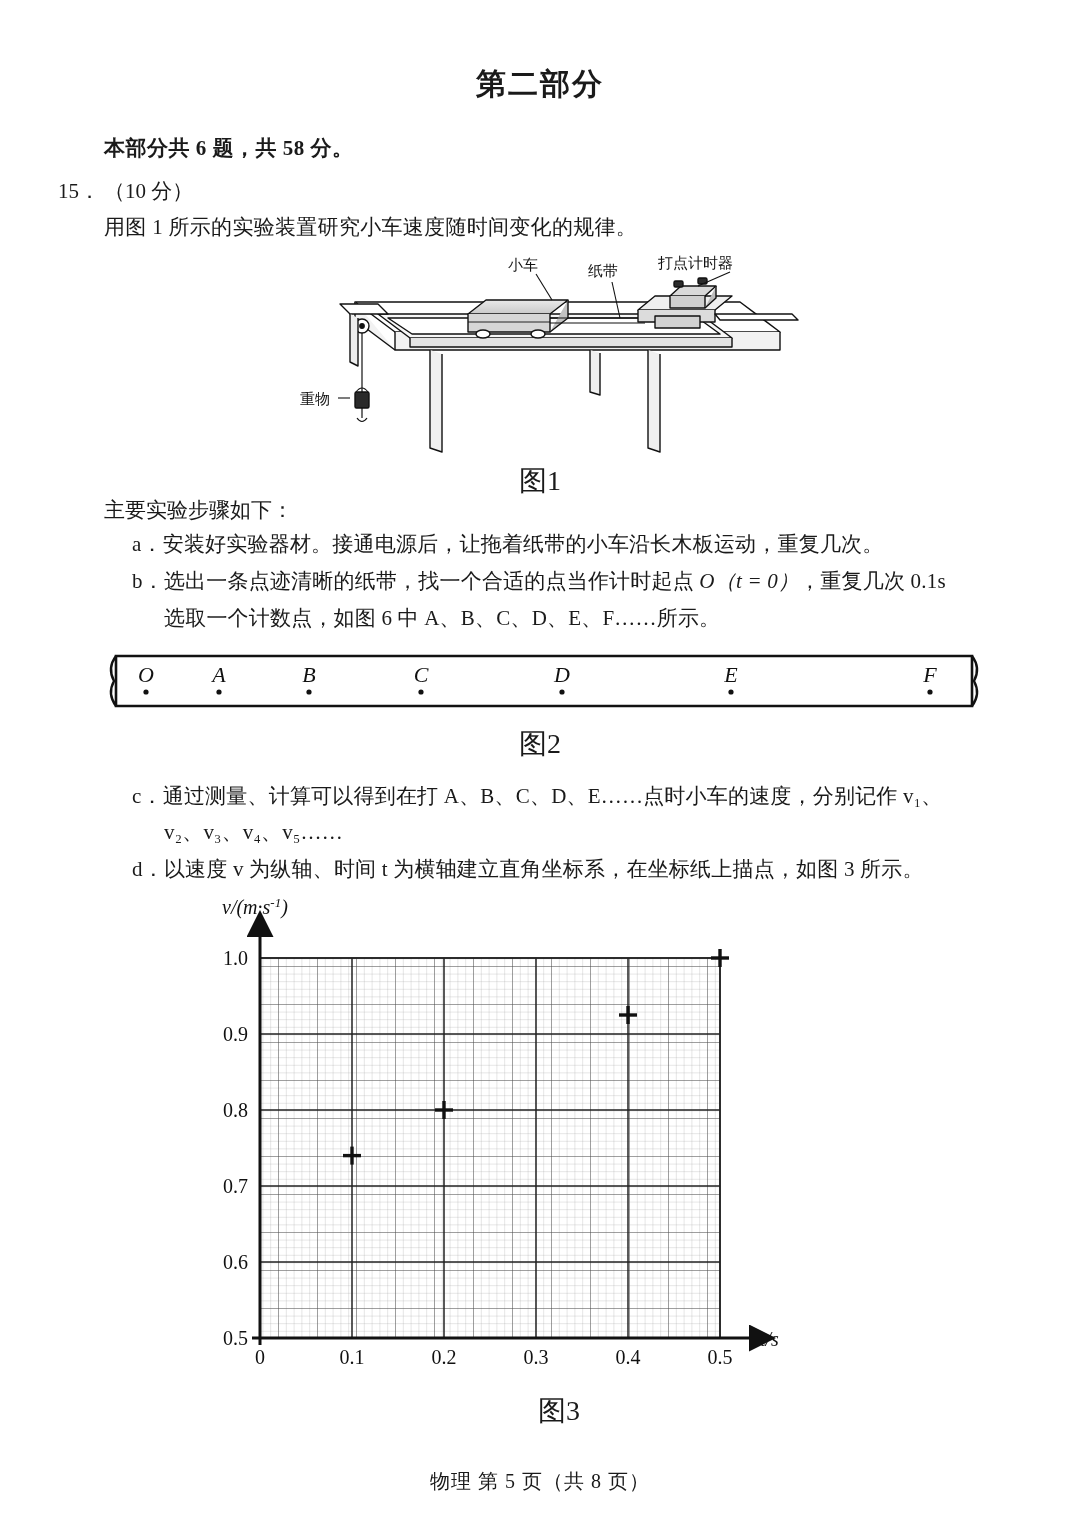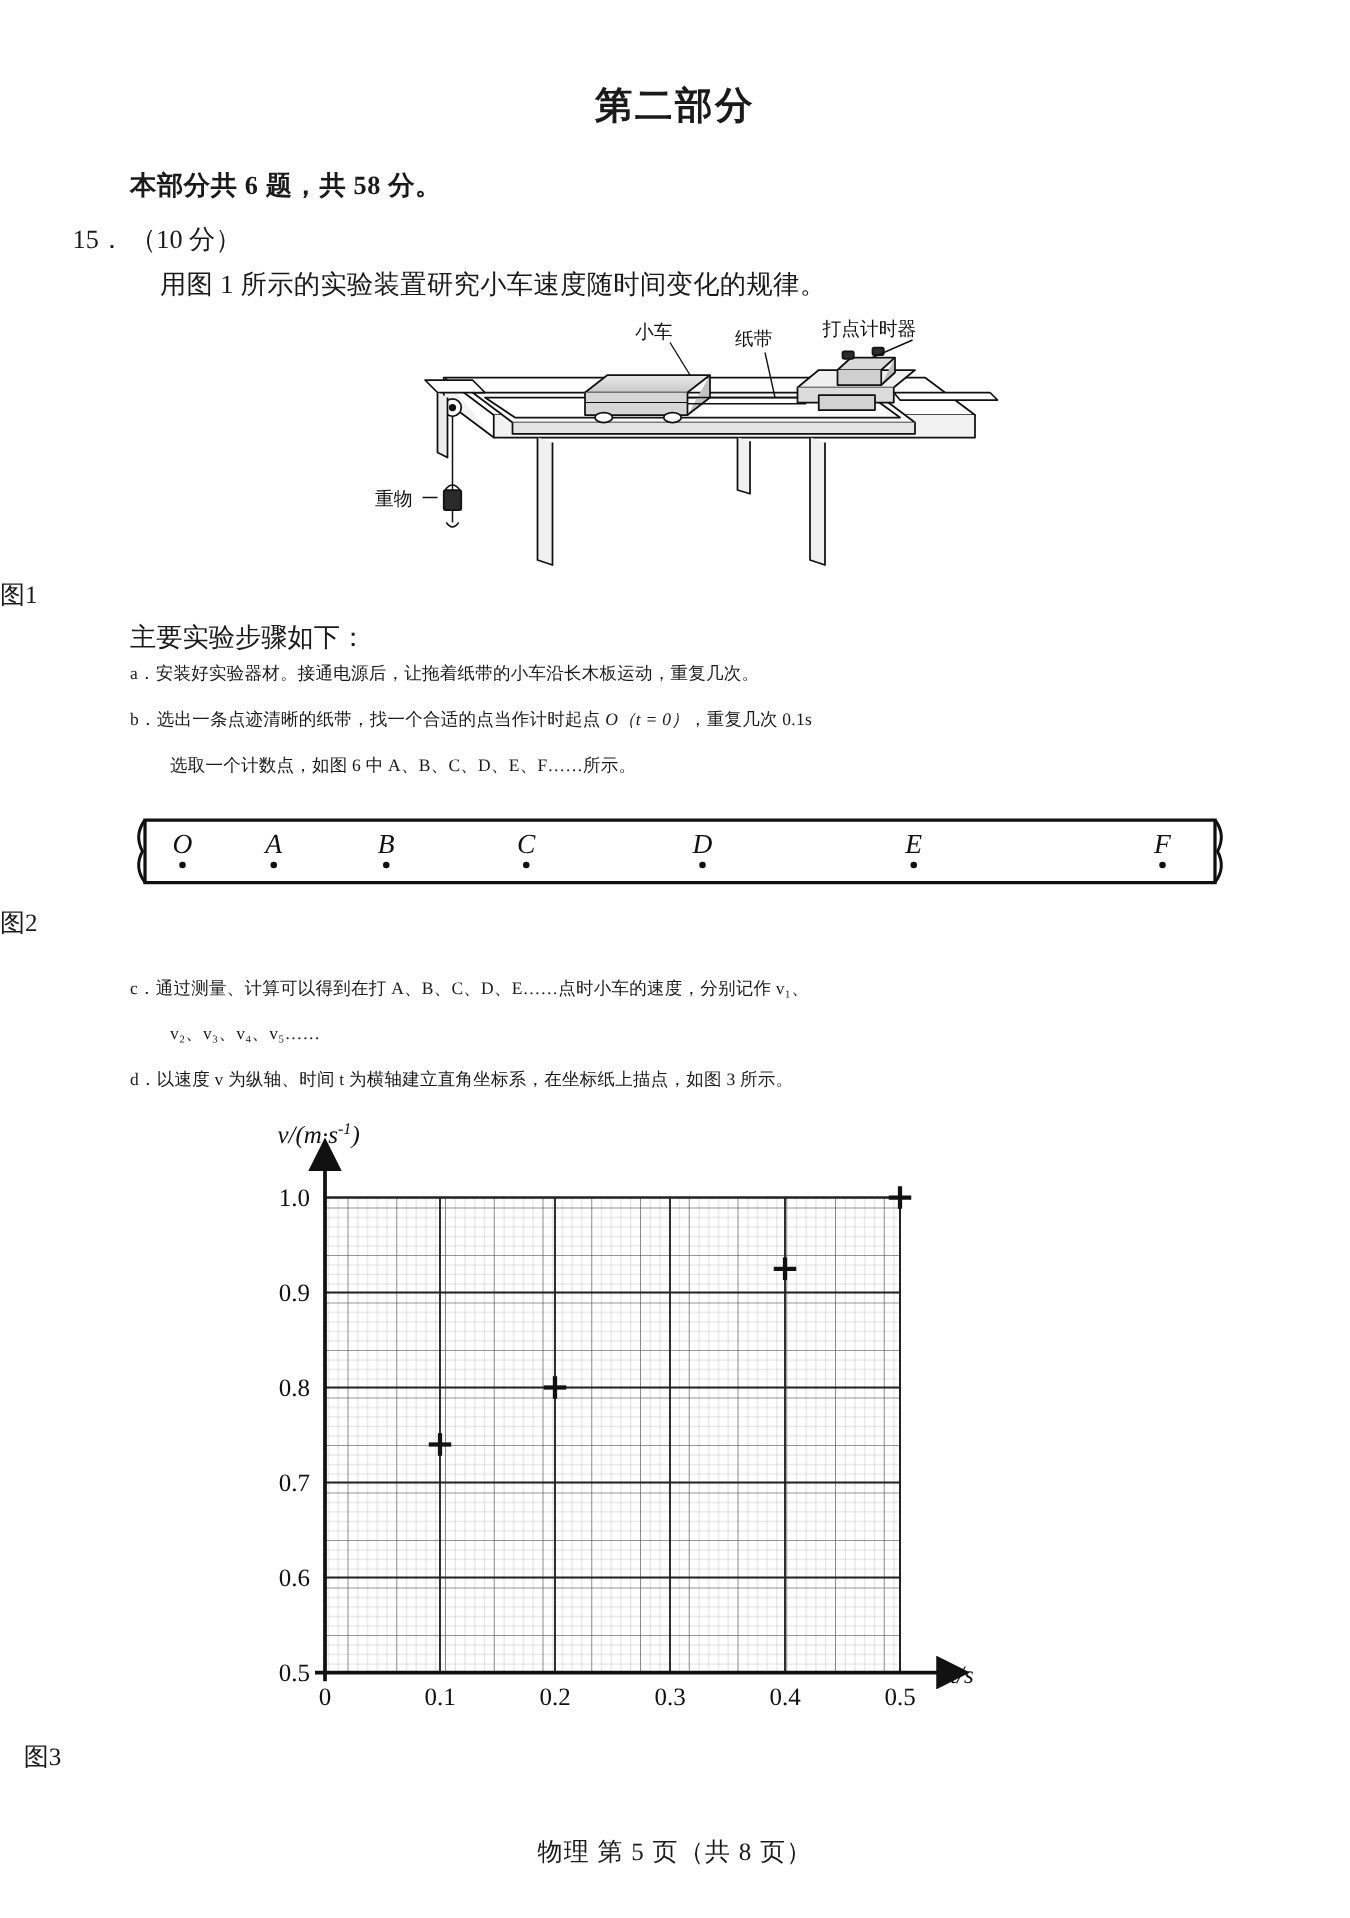--- a/index.html
+++ b/index.html
@@ -47,43 +47,44 @@
   .q-points {
     position: absolute;
     left: 104px; top: 177px;
     font-size: 21px;
   }
   .q-stem {
     position: absolute;
     left: 104px; top: 213px;
     font-size: 21px;
     letter-spacing: 0.3px;
-    margin-left: 24px;
   }
   .steps-lead {
     position: absolute;
     left: 104px; top: 496px;
     font-size: 21px;
   }
   .step {
     position: absolute;
-    font-size: 14px;
+    font-size: 21px;
     letter-spacing: 0.2px;
+    margin-left: 28px;
   }
   .step-a { left: 104px; top: 530px; }
   .step-b { left: 104px; top: 567px; width: 900px; }
   .step-b2 { left: 136px; top: 604px; }
   .step-c { left: 104px; top: 782px; width: 920px; }
   .step-c2 { left: 136px; top: 818px; }
   .step-d { left: 104px; top: 855px; font-family: Liberation Serif, serif; }
   .ital { font-style: italic; }
 
   .fig-caption {
     position: absolute;
-    font-size: 20px;
+    font-size: 28px;
+    text-align: center;
   }
   #fig1-caption { left: 0; top: 462px; width: 1080px; }
   #fig2-caption { left: 0; top: 725px; width: 1080px; }
   #fig3-caption { left: 0; top: 1392px; width: 1080px; margin-left: 19px; }
 
   .footer {
     position: absolute;
     left: 0; top: 1468px;
     width: 1080px;
     text-align: center;

